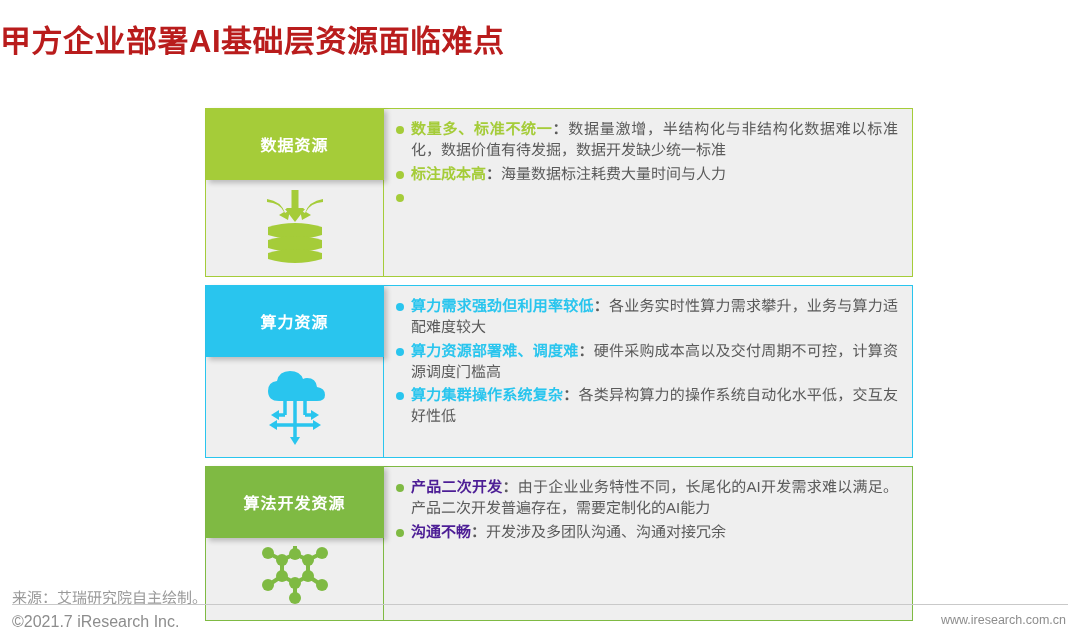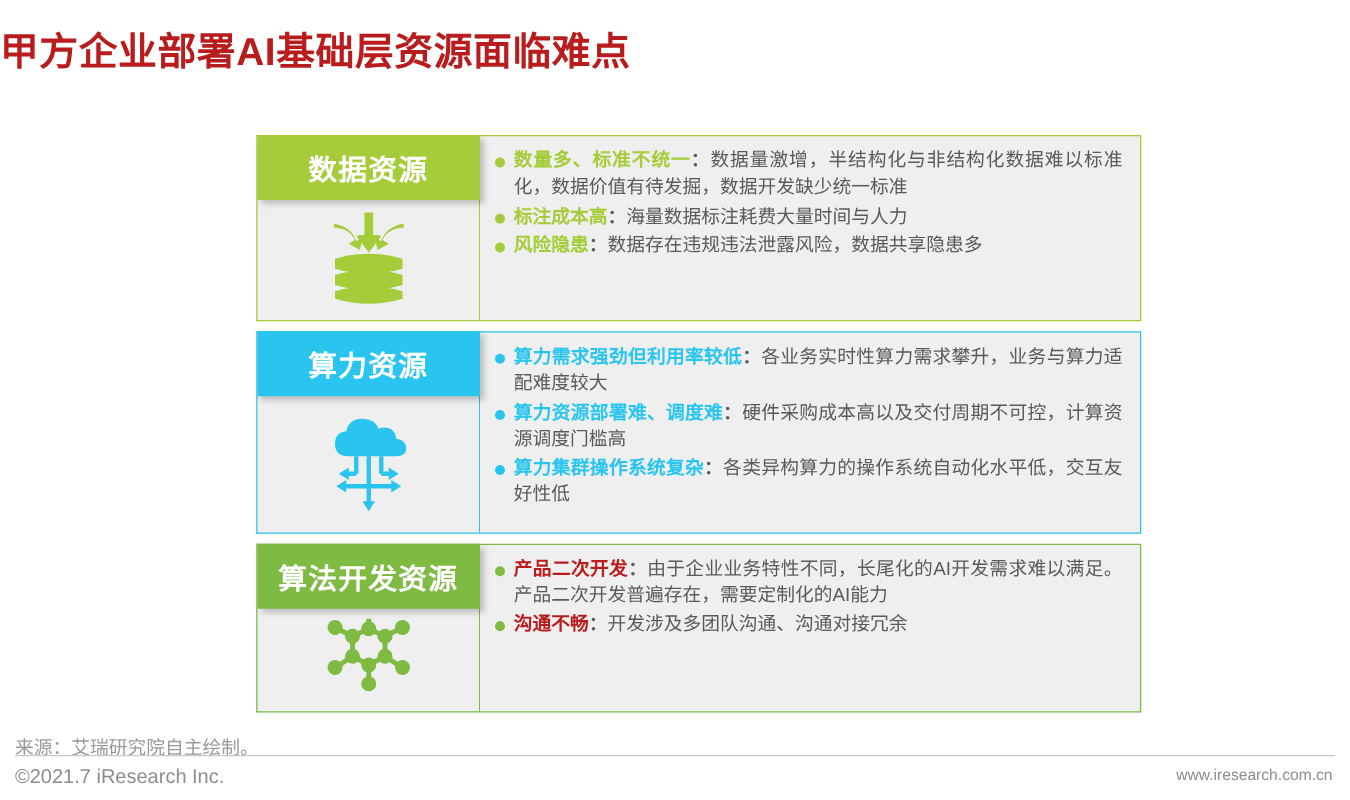--- a/index.html
+++ b/index.html
@@ -33,25 +33,25 @@
     background:#efefef;
     position:relative;
     display:flex; flex-direction:column; align-items:center;
   }
   .sec-left.b-green  { border:1px solid #a5cc39; border-right:none; }
   .sec-left.b-cyan   { border:1px solid #29c5ee; border-right:none; }
   .sec-left.b-green2 { border:1px solid #7fba43; border-right:none; }
 
   .sec-tab {
     position:relative;
-    width:178px; height:52px;
+    width:178px; height:72px;
     margin-left:0;
     margin-top:-1px;
     display:flex; align-items:center; justify-content:center;
-    color:#ffffff; font-size:23px; font-weight:bold;
+    color:#ffffff; font-size:16px; font-weight:bold;
     box-shadow:3px 3px 5px rgba(0,0,0,0.22);
     letter-spacing:1px;
     white-space:nowrap;
   }
   .sec-tab.t-green  { background:#a5cc39; }
   .sec-tab.t-cyan   { background:#29c5ee; }
   .sec-tab.t-green2 { background:#7fba43; }
 
   .sec-icon {
     flex:1 1 auto;
@@ -81,21 +81,21 @@
   .dot.d-cyan   { background:#29c5ee; }
   .dot.d-green2 { background:#7fba43; }
 
   .btext {
     font-size:15px; line-height:1.42; color:#5a5a5a;
     text-align:justify;
   }
   .bhead { font-weight:bold; }
   .bhead.h-green  { color:#a5cc39; }
   .bhead.h-cyan   { color:#29c5ee;margin-top:48px; }
-  .bhead.h-green2 { color:#b91c1c; }
+  .bhead.h-green2 { color:#4c1d95; }
   .bcolon { color:#5a5a5a; font-weight:bold; }
 
   
   .source {
     position:absolute; left:12px; top:586px;
     font-size:15px; color:#9a9a9a;
   }
   .rule-top {
     position:absolute; left:12px; top:604px; width:1056px;
     height:1px; background:#c9c9c9;
@@ -144,21 +144,20 @@
         <div class="bullet">
           <span class="dot d-green"></span>
           <span class="btext"><span class="bhead h-green">数量多、标准不统一</span><span class="bcolon">：</span><span>数据量激增，半结构化与非结构化数据难以标准化，数据价值有待发掘，数据开发缺少统一标准</span></span>
         </div>
         <div class="bullet">
           <span class="dot d-green"></span>
           <span class="btext"><span class="bhead h-green">标注成本高</span><span class="bcolon">：</span><span>海量数据标注耗费大量时间与人力</span></span>
         </div>
         <div class="bullet">
           <span class="dot d-green"></span>
-          <span class="btext"><span class="bhead h-green">风险隐患</span><span class="bcolon">：</span><span>数据存在违规违法泄露风险，数据共享隐患多</span></span>
         </div>
       </div>
     </div>
 
     <div class="section">
       <div class="sec-left b-cyan">
         <div class="sec-tab t-cyan">算力资源</div>
         <div class="sec-icon">
           <svg width="92" height="84" viewBox="0 0 92 84" aria-hidden="true">
             <g fill="#29c5ee">

